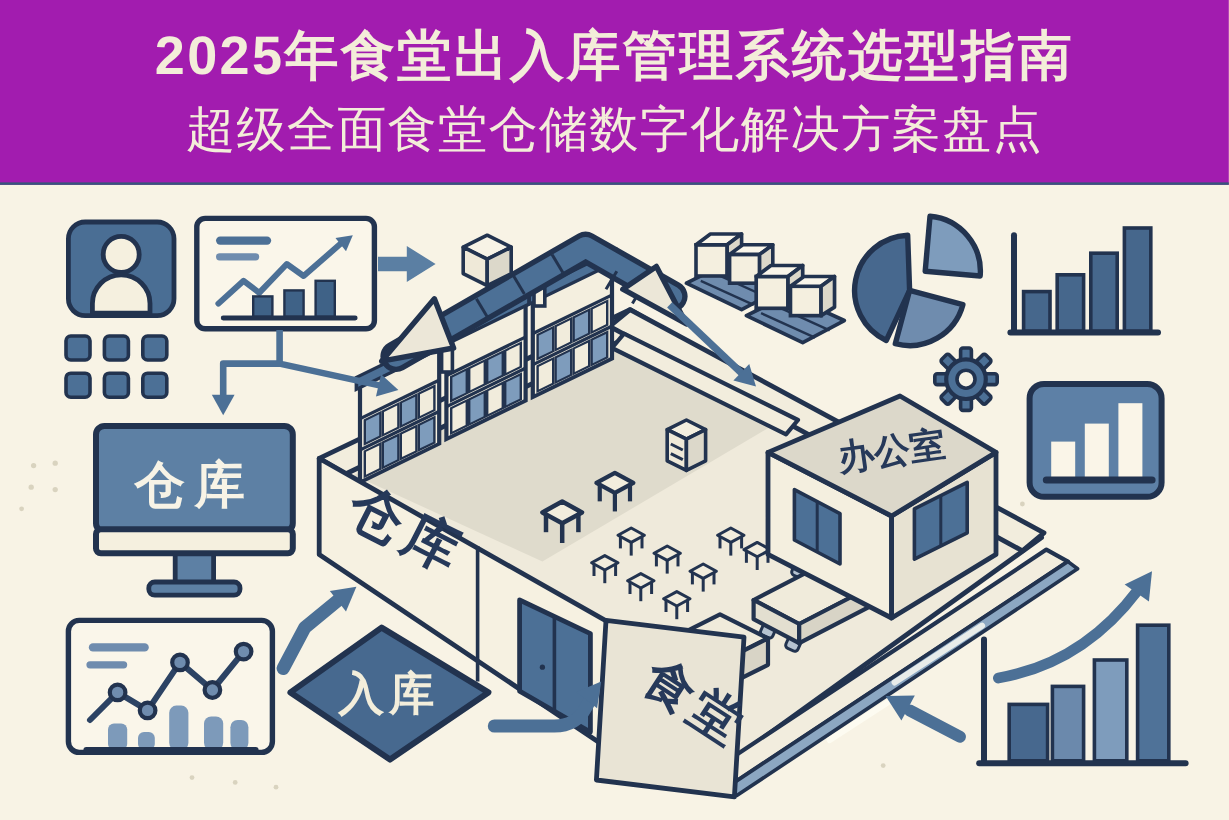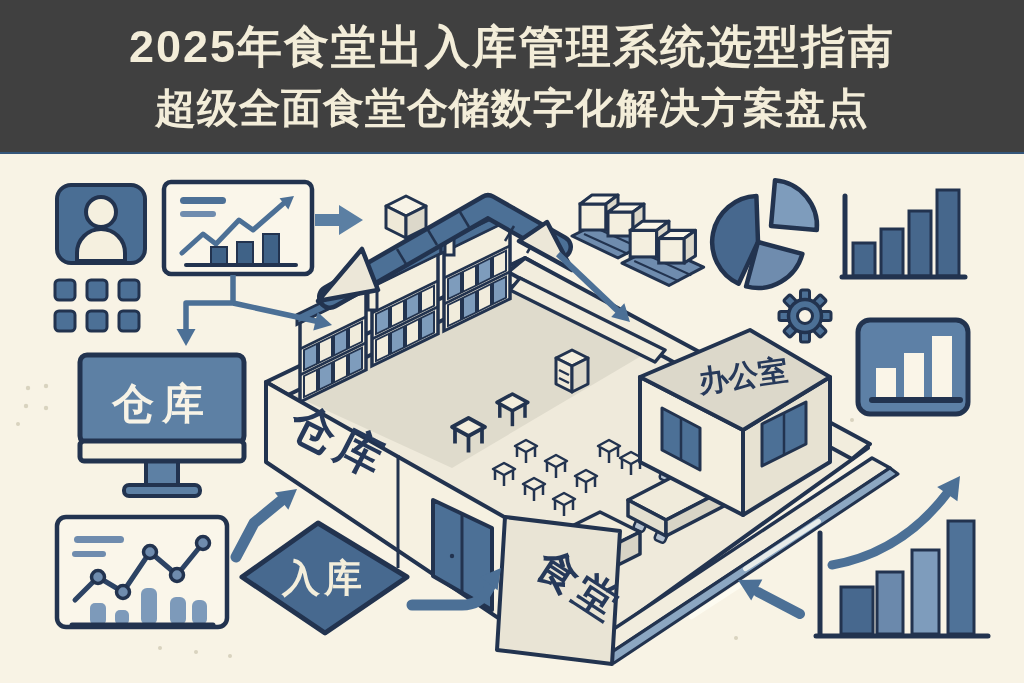--- a/index.html
+++ b/index.html
@@ -3,29 +3,29 @@
 <meta charset="utf-8">
 <style>
   html,body{margin:0;padding:0;}
   body{
     width:1024px;height:683px;position:relative;overflow:hidden;
     background:#f8f3e5;
     font-family:"Liberation Sans","DejaVu Sans",sans-serif;
   }
   .header{
     position:absolute;left:0;top:0;width:1024px;height:152px;
-    background:#404040;display:flex;flex-direction:column;
+    background:#a21caf;display:flex;flex-direction:column;
     align-items:center;justify-content:center;gap:4px;
     border-bottom:2px solid #35567a;
   }
   .header .l1{
     font-size:45px;font-weight:900;color:#f3edd9;letter-spacing:2px;white-space:nowrap;
   }
   .header .l2{
-    font-size:41px;font-weight:700;color:#f3edd9;letter-spacing:1px;white-space:nowrap;
+    font-size:41px;font-weight:400;color:#f3edd9;letter-spacing:1px;white-space:nowrap;
   }
   svg{position:absolute;left:0;top:152px;}
   svg text{font-family:"Liberation Sans","DejaVu Sans",sans-serif;font-weight:bold;}
 </style>
 </head>
 <body>
 
 <div class="header">
   <div class="l1">2025年食堂出入库管理系统选型指南</div>
   <div class="l2">超级全面食堂仓储数字化解决方案盘点</div>

